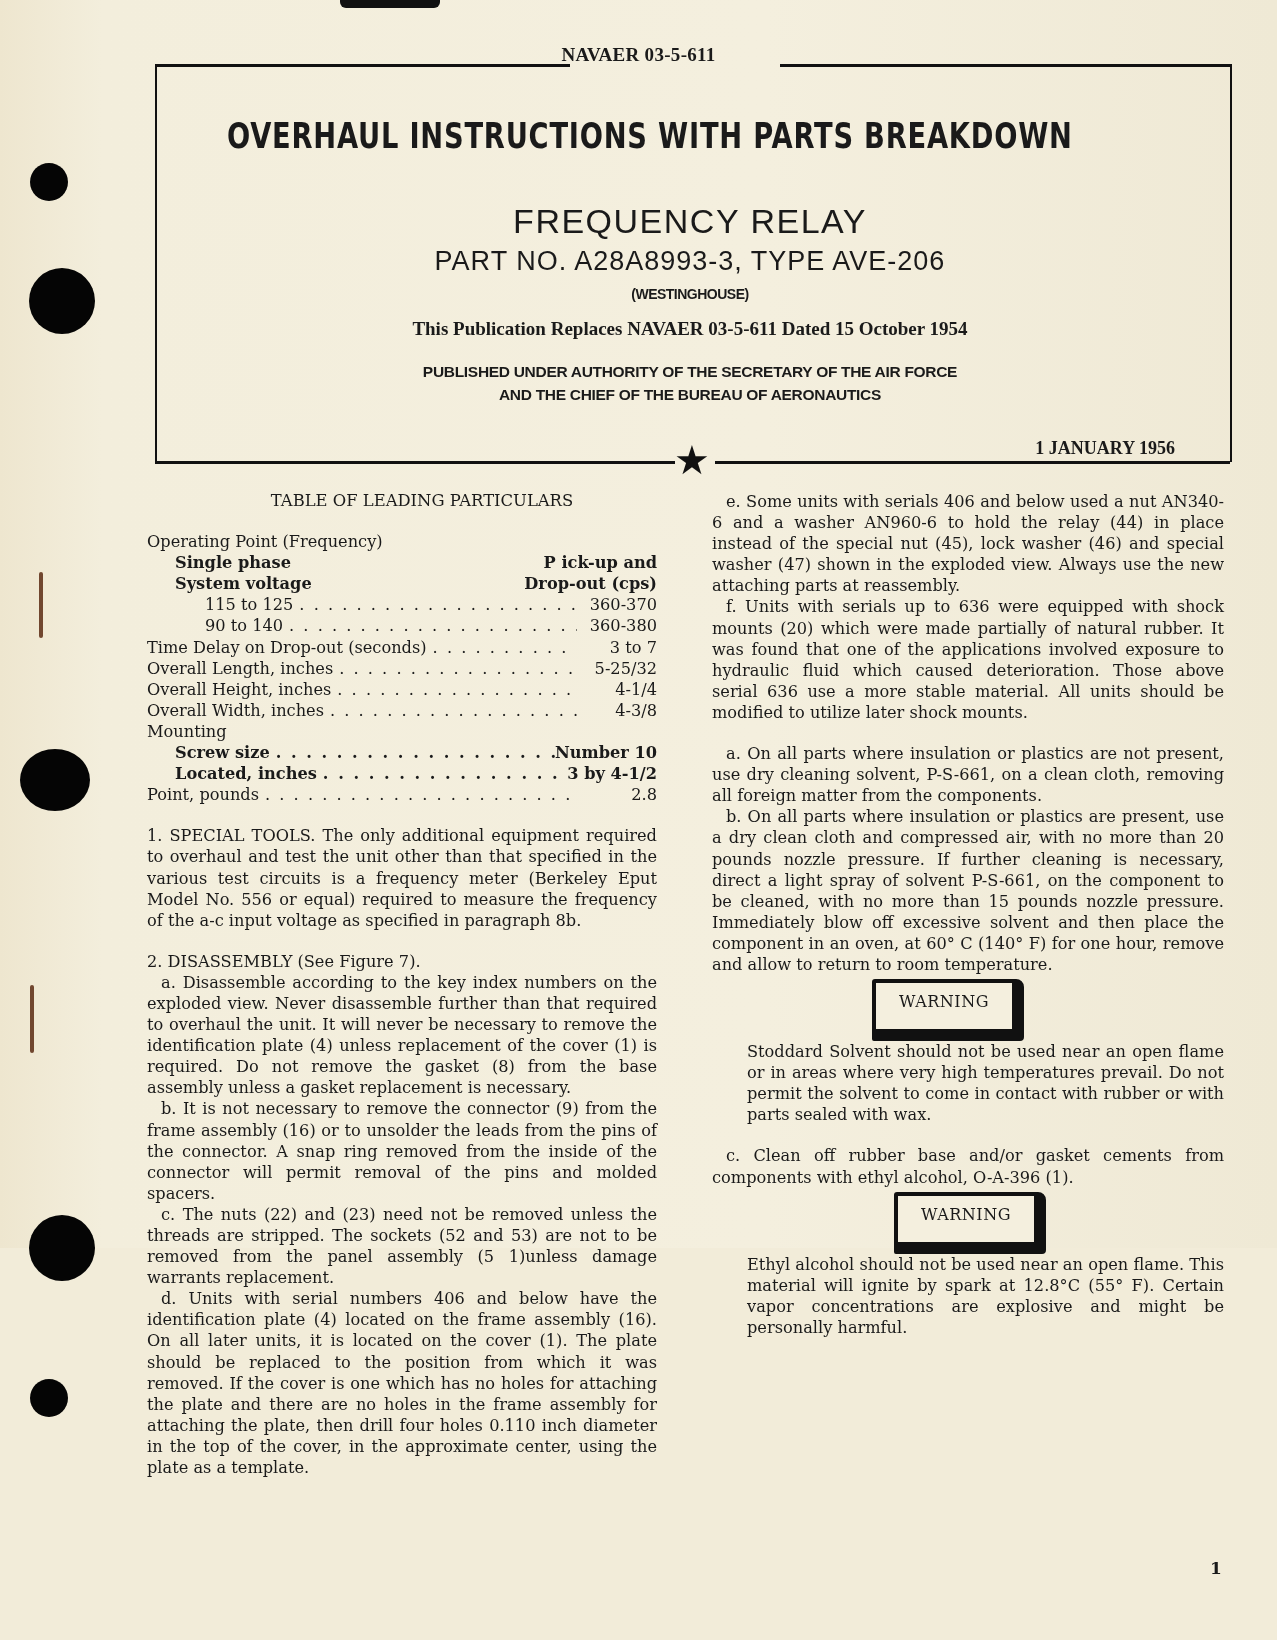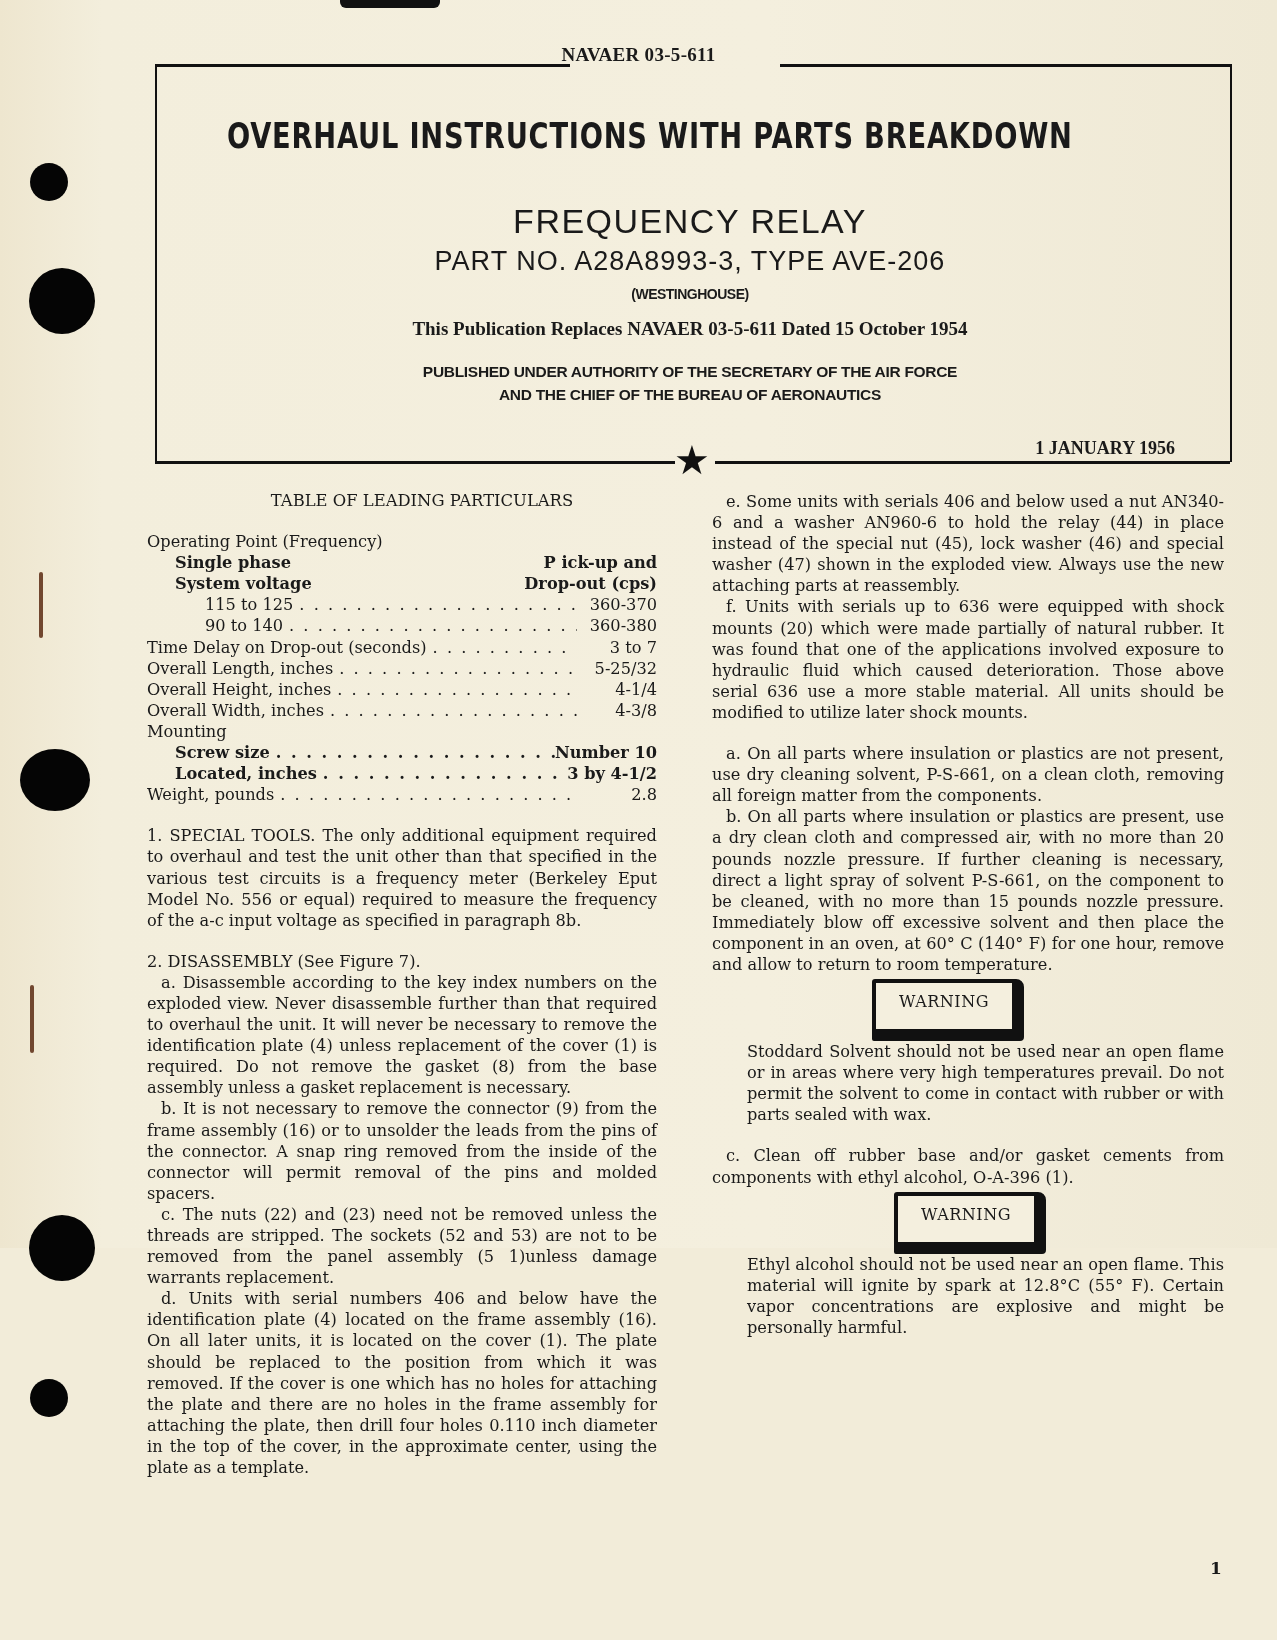--- a/index.html
+++ b/index.html
@@ -153,21 +153,21 @@
           <span class="lbl">Screw size</span>
           <span class="dots">. . . . . . . . . . . . . . . . . . . . . . . . . . . . . . . . . . . . . . . . . . . .</span>
           <span class="val">Number 10</span>
         </div>
         <div class="row ind1">
           <span class="lbl">Located, inches</span>
           <span class="dots">. . . . . . . . . . . . . . . . . . . . . . . . . . . . . . . . . . . . . . . . . . . .</span>
           <span class="val">3 by 4-1/2</span>
         </div>
         <div class="row">
-          <span class="lbl">Weight, pounds</span>
+          <span class="lbl">Point, pounds</span>
           <span class="dots">. . . . . . . . . . . . . . . . . . . . . . . . . . . . . . . . . . . . . . . . . . . .</span>
           <span class="val">2.8</span>
         </div>
       </div>
     <div class="gap"></div>
     <p class="para">1. SPECIAL TOOLS. The only additional equipment required to overhaul and test the unit other than that specified in the various test circuits is a frequency meter (Berkeley Eput Model No. 556 or equal) required to measure the frequency of the a-c input voltage as specified in paragraph 8b.</p>
     <div class="gap"></div>
     <p class="para">2. DISASSEMBLY (See Figure 7).</p>
     <p class="para indent">a. Disassemble according to the key index numbers on the exploded view. Never disassemble further than that required to overhaul the unit. It will never be necessary to remove the identification plate (4) unless replacement of the cover (1) is required. Do not remove the gasket (8) from the base assembly unless a gasket replacement is necessary.</p>
     <p class="para indent">b. It is not necessary to remove the connector (9) from the frame assembly (16) or to unsolder the leads from the pins of the connector. A snap ring removed from the inside of the connector will permit removal of the pins and molded spacers.</p>

